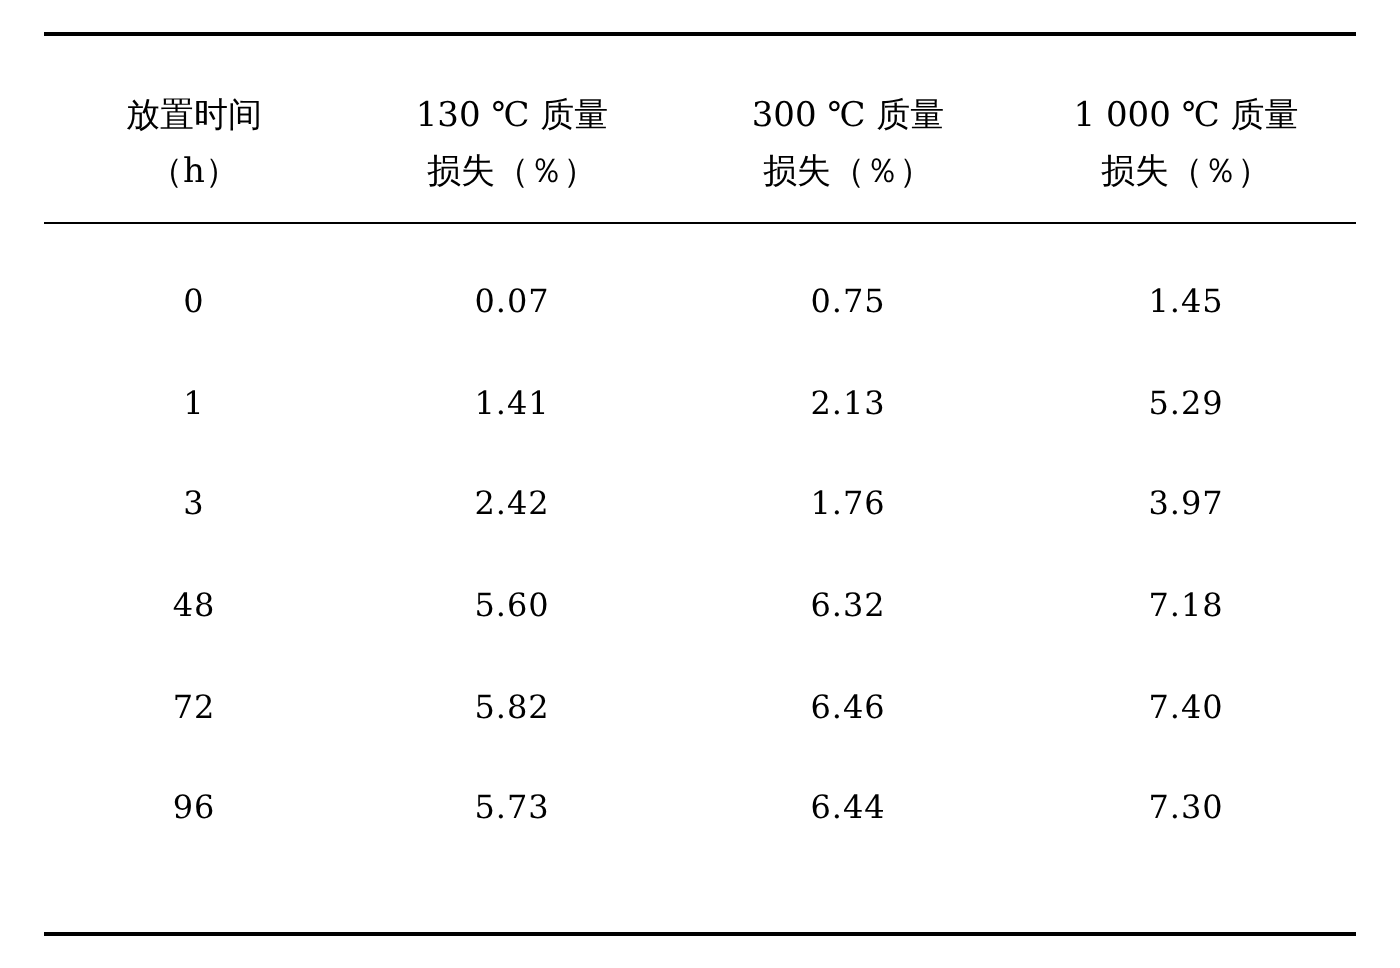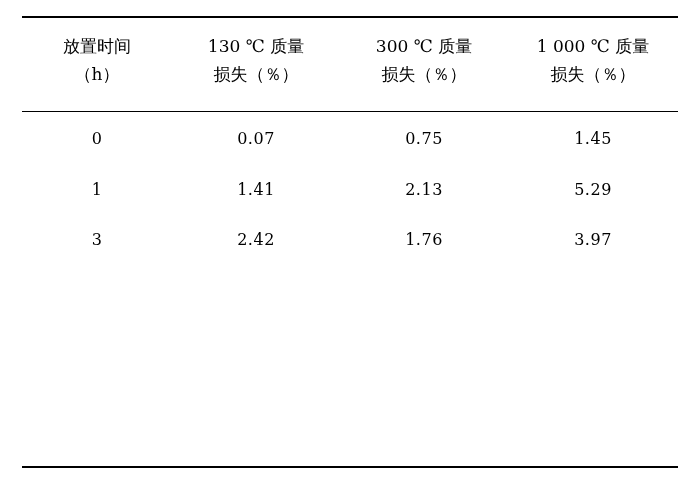--- a/index.html
+++ b/index.html
@@ -12,21 +12,21 @@
     height: 484px;
     font-family: "DejaVu Serif", "Liberation Serif", serif;
     color: #000000;
     overflow: hidden;
   }
   #sheet {
     position: relative;
     width: 700px;
     height: 484px;
     box-sizing: border-box;
-    padding: 0;
+    padding: 12px;
   }
   table.data-table {
     width: 656px;
     margin: 0 auto;
     border-collapse: collapse;
     table-layout: fixed;
   }
   table.data-table thead tr.header-row {
     
   }
@@ -139,16 +139,34 @@
         <td>1.41</td>
         <td>2.13</td>
         <td>5.29</td>
       </tr>
       <tr>
         <td>3</td>
         <td>2.42</td>
         <td>1.76</td>
         <td>3.97</td>
       </tr>
+      <tr>
+        <td>48</td>
+        <td>5.60</td>
+        <td>6.32</td>
+        <td>7.18</td>
+      </tr>
+      <tr>
+        <td>72</td>
+        <td>5.82</td>
+        <td>6.46</td>
+        <td>7.40</td>
+      </tr>
+      <tr>
+        <td>96</td>
+        <td>5.73</td>
+        <td>6.44</td>
+        <td>7.30</td>
+      </tr>
     </tbody>
   </table>
 
 </div>
 
 </body></html>

